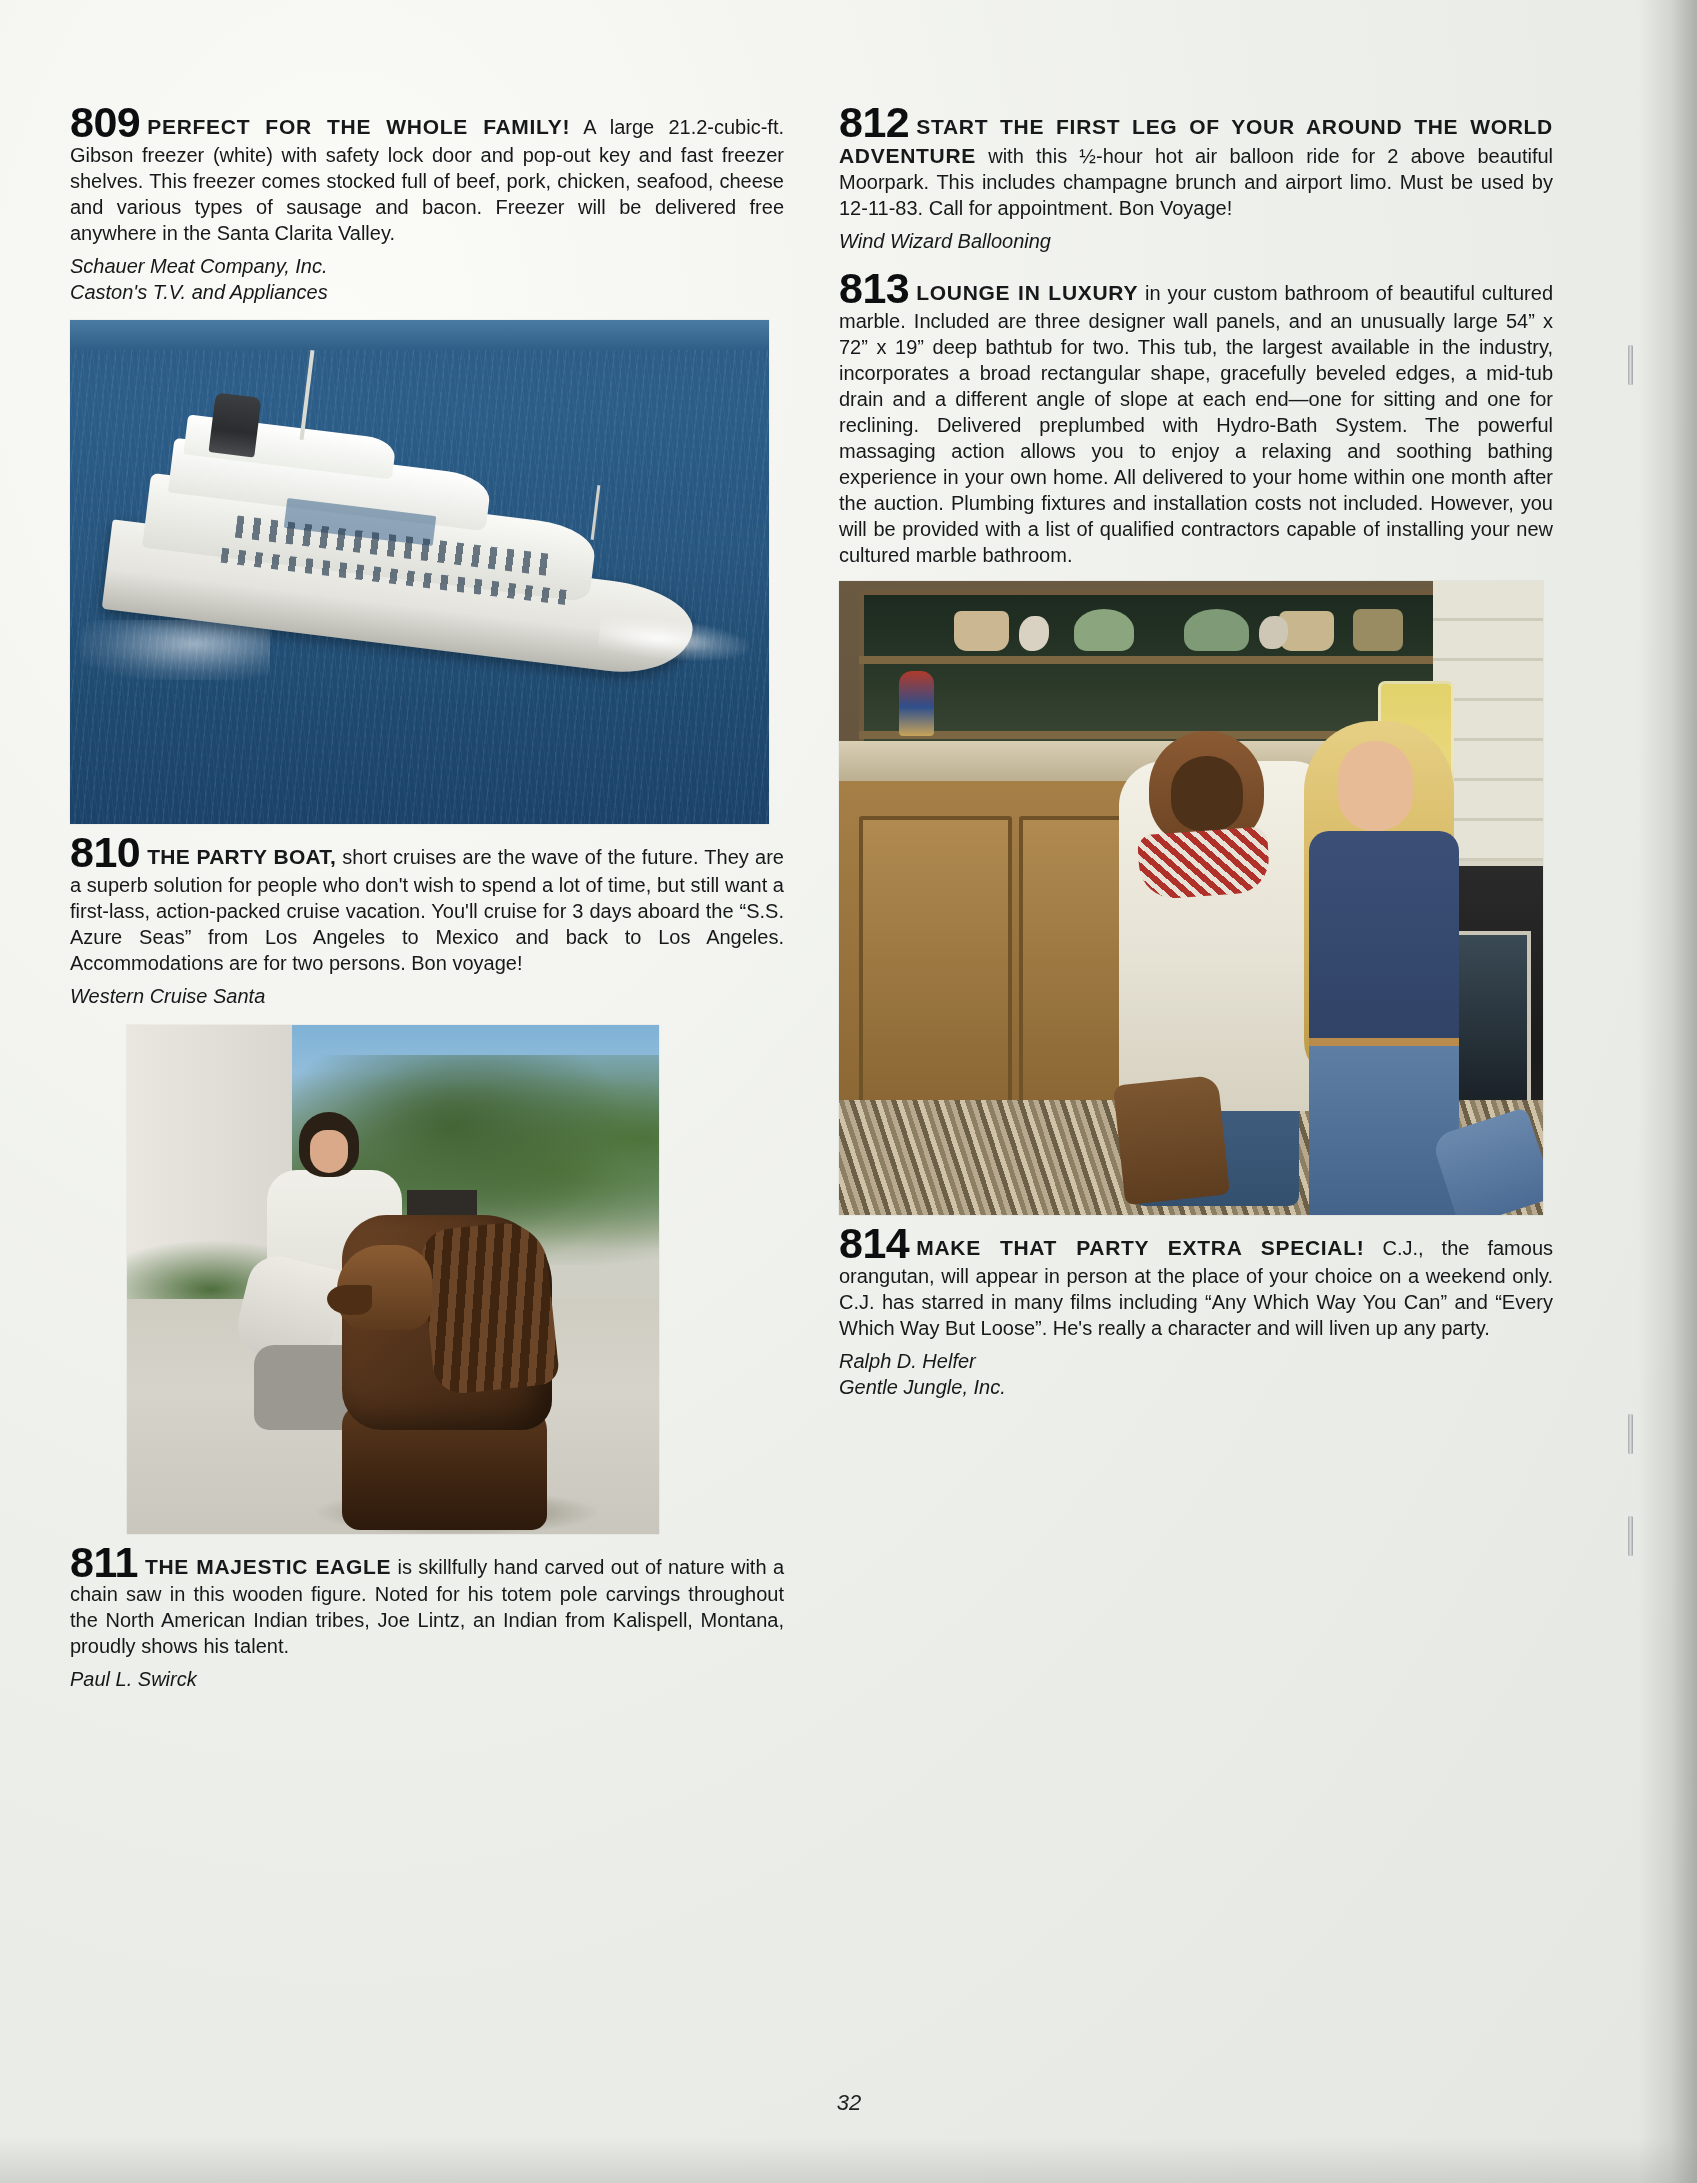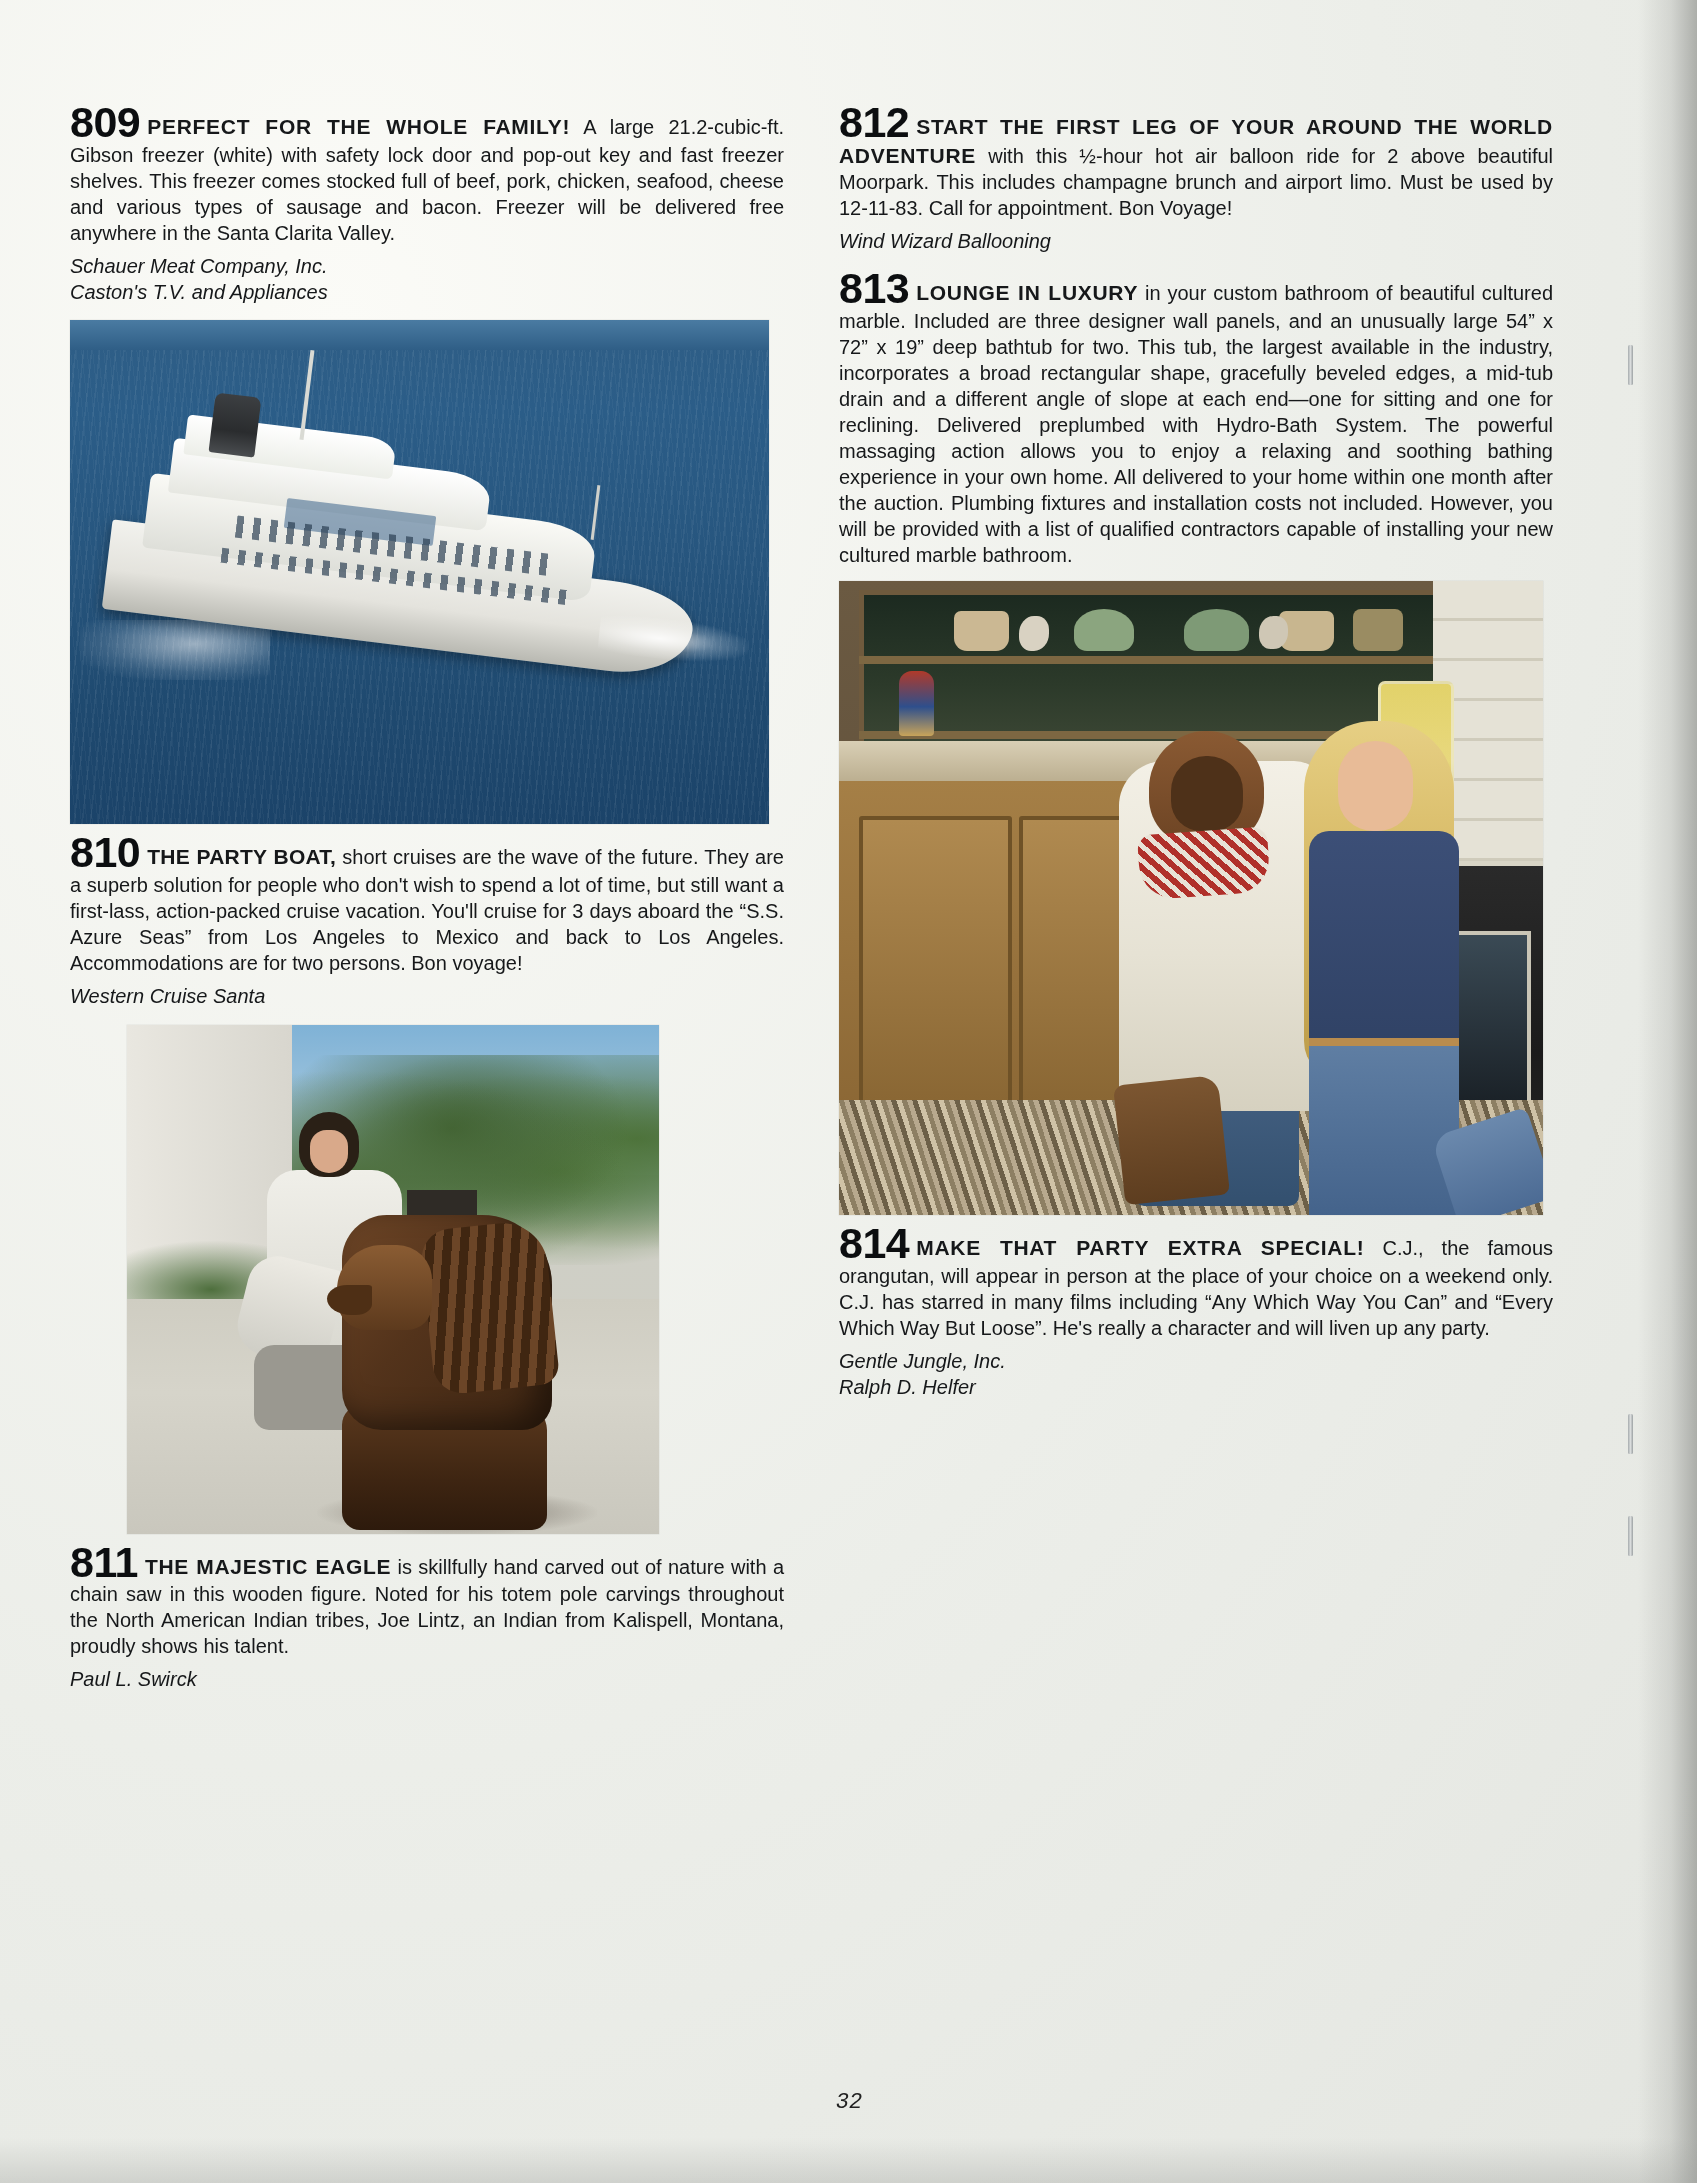--- a/index.html
+++ b/index.html
@@ -444,21 +444,21 @@
     background: linear-gradient(to bottom, #6b89ad, #4c6b94);
     border-radius: 20px 10px 5px 5px;
     transform: rotate(-18deg);
   }
 
   .page-number {
     position: absolute;
     left: 0; right: 0;
     top: 2090px;
     text-align: center;
-    font-family: Liberation Mono, monospace;
+    font-family: Liberation Sans, sans-serif;
     font-style: italic;
     font-size: 22px;
     color: #222;
   }
 </style>
 </head>
 <body>
 
 <div class="page">
 
@@ -577,22 +577,22 @@
         <div class="woman-face"></div>
         <div class="woman-shirt"></div>
         <div class="woman-belt"></div>
         <div class="woman-jeans"></div>
         <div class="leg-right"></div>
       </div>
 
       <div class="entry">
         <p class="lot-para"><span class="lotnum">814</span><span class="lead-caps">MAKE THAT PARTY EXTRA SPECIAL!</span> <span>C.J., the famous orangutan, will appear in person at the place of your choice on a weekend only. C.J. has starred in many films including “Any Which Way You Can” and “Every Which Way But Loose”. He's really a character and will liven up any party.</span></p>
         <div class="donor">
+          <div>Ralph D. Helfer</div>
           <div>Gentle Jungle, Inc.</div>
-          <div>Ralph D. Helfer</div>
         </div>
       </div>
 
     </div>
   </div>
 
   <div class="page-number">32</div>
 </div>
 
 

